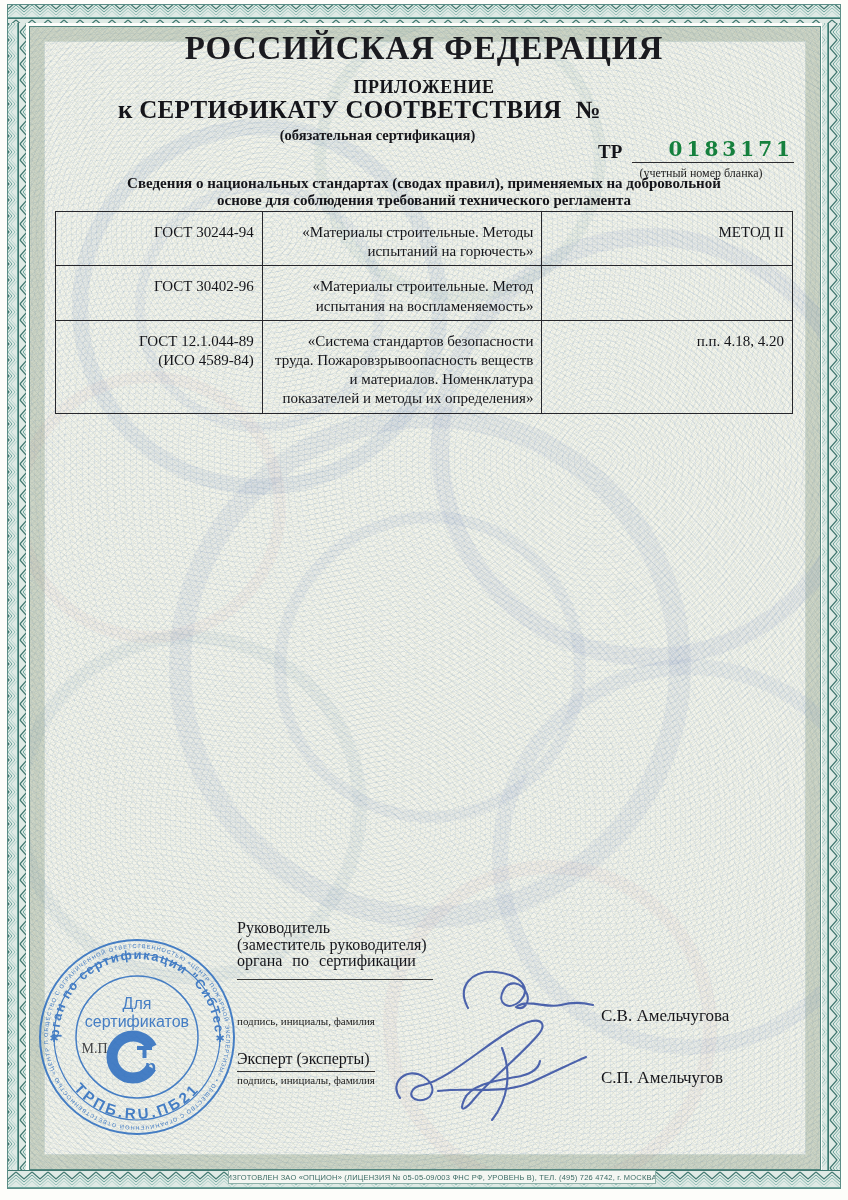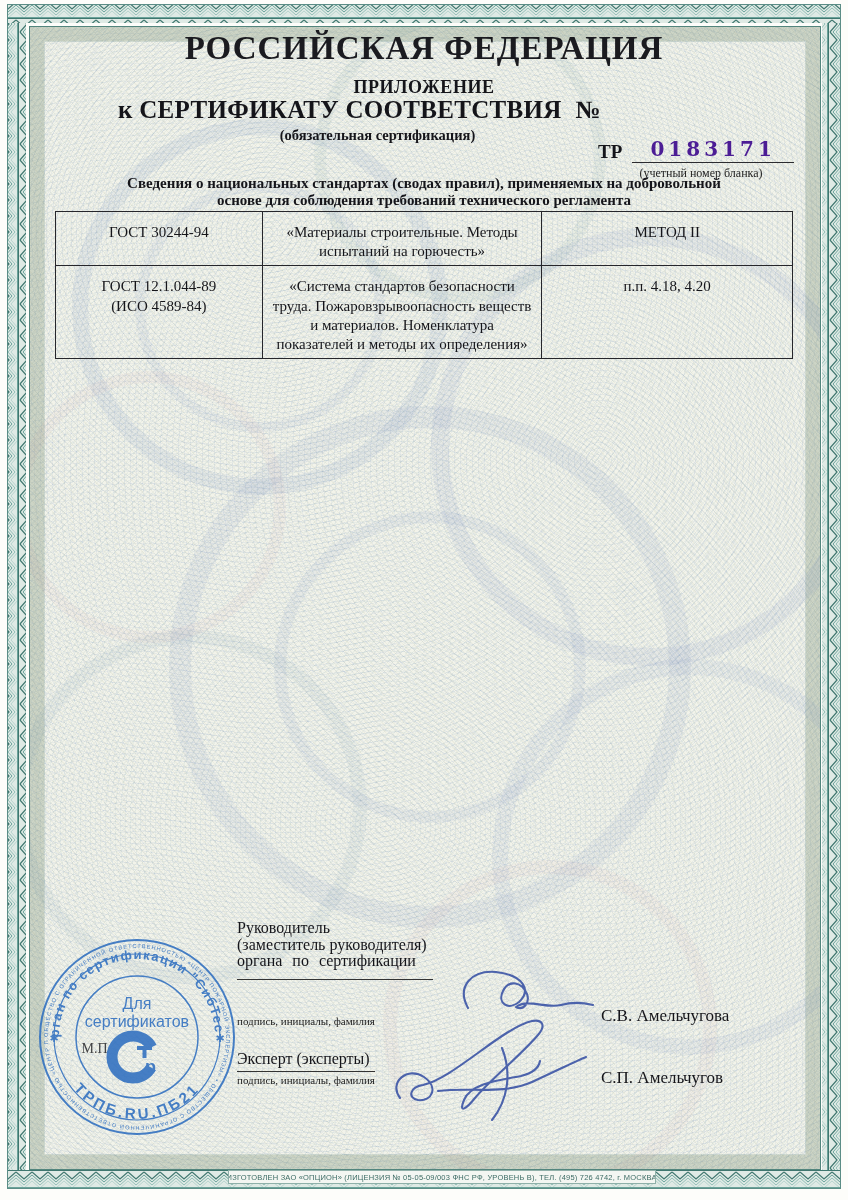--- a/index.html
+++ b/index.html
@@ -25,28 +25,28 @@
   .rosettes{position:absolute;left:0;top:0;}
   .abs{position:absolute;z-index:3;}
   .country-title{top:30px;left:0;width:848px;text-align:center;font-size:33px;font-weight:bold;letter-spacing:1px;color:#1b1b20;}
   .appendix-title{top:77px;left:0;width:848px;text-align:center;font-size:18px;font-weight:bold;letter-spacing:.5px;}
   .cert-line{top:96px;left:118px;right:52px;display:flex;align-items:flex-end;gap:14px;}
   .cert-line .big{font-size:25px;font-weight:bold;letter-spacing:.3px;white-space:nowrap;}
   .cert-num{flex:1;text-align:center;font-size:19px;color:#26262c;border-bottom:1.6px solid #2c2c30;padding-bottom:2px;white-space:nowrap;}
   .cert-type{top:127px;left:55px;width:645px;text-align:center;font-size:14.5px;font-weight:bold;}
   .tr-line{top:137px;left:598px;width:196px;display:flex;align-items:flex-end;gap:10px;}
   .tr-label{font-size:19px;font-weight:bold;}
-  .blank-num{flex:1;text-align:center;border-bottom:1.6px solid #2c2c30;padding-bottom:1px;
-    font-family:"DejaVu Serif", serif;font-weight:bold;font-size:20px;letter-spacing:4px;color:#4c1d95;}
+  .blank-num{flex:1;text-align:right;border-bottom:1.6px solid #2c2c30;padding-bottom:1px;
+    font-family:"DejaVu Serif", serif;font-weight:bold;font-size:20px;letter-spacing:4px;color:#15803d;}
   .blank-caption{top:166px;left:606px;width:190px;text-align:center;font-size:12px;color:#222;}
   .intro{top:175px;left:118px;width:612px;text-align:center;font-size:15px;font-weight:bold;line-height:1.15;}
   .doc-table{position:absolute;z-index:3;left:55px;top:211px;width:738px;border-collapse:collapse;font-size:15px;}
   .doc-table th,.doc-table td{border:1.4px solid #26262b;vertical-align:top;line-height:1.28;}
   .doc-table th{font-weight:bold;text-align:center;padding:4px 12px;}
-  .doc-table td{padding:11px 8px 4px;text-align:center;font-weight:normal;}
+  .doc-table td{padding:11px 8px 4px;text-align:right;font-weight:normal;}
   .preline{white-space:pre-line;}
   .sig-role{left:237px;font-size:16px;line-height:1.04;}
   .sig-role .u{display:block;}
   .role-head{top:920px;width:196px;}
   .role-head .last{border-bottom:1.2px solid #333;padding-bottom:9px;word-spacing:6px;}
   .sig-caption{left:237px;font-size:11px;color:#222;}
   .cap-head{top:1015px;}
   .role-expert{top:1051px;width:138px;border-bottom:1.2px solid #333;padding-bottom:3px;font-size:16px;left:237px;}
   .cap-expert{top:1074px;}
   .sig-name{left:601px;font-size:17px;white-space:nowrap;}
@@ -133,20 +133,25 @@
     <colgroup>
         <col style="width:207px">
         <col style="width:280px">
         <col style="width:251px">
       </colgroup>
     <tbody>
     <tr style="height:39px">
       <td>ГОСТ 30244-94</td>
       <td>«Материалы строительные. Методы испытаний на горючесть»</td>
       <td>МЕТОД II</td>
+    </tr>
+    <tr style="height:39px">
+      <td>ГОСТ 30402-96</td>
+      <td>«Материалы строительные. Метод испытания на воспламеняемость»</td>
+      <td></td>
     </tr>
     <tr style="height:92px">
       <td class="preline">ГОСТ 12.1.044-89
 (ИСО 4589-84)</td>
       <td>«Система стандартов безопасности труда. Пожаровзрывоопасность веществ и материалов. Номенклатура показателей и методы их определения»</td>
       <td>п.п. 4.18, 4.20</td>
     </tr>
   </tbody>
     </table>
 

